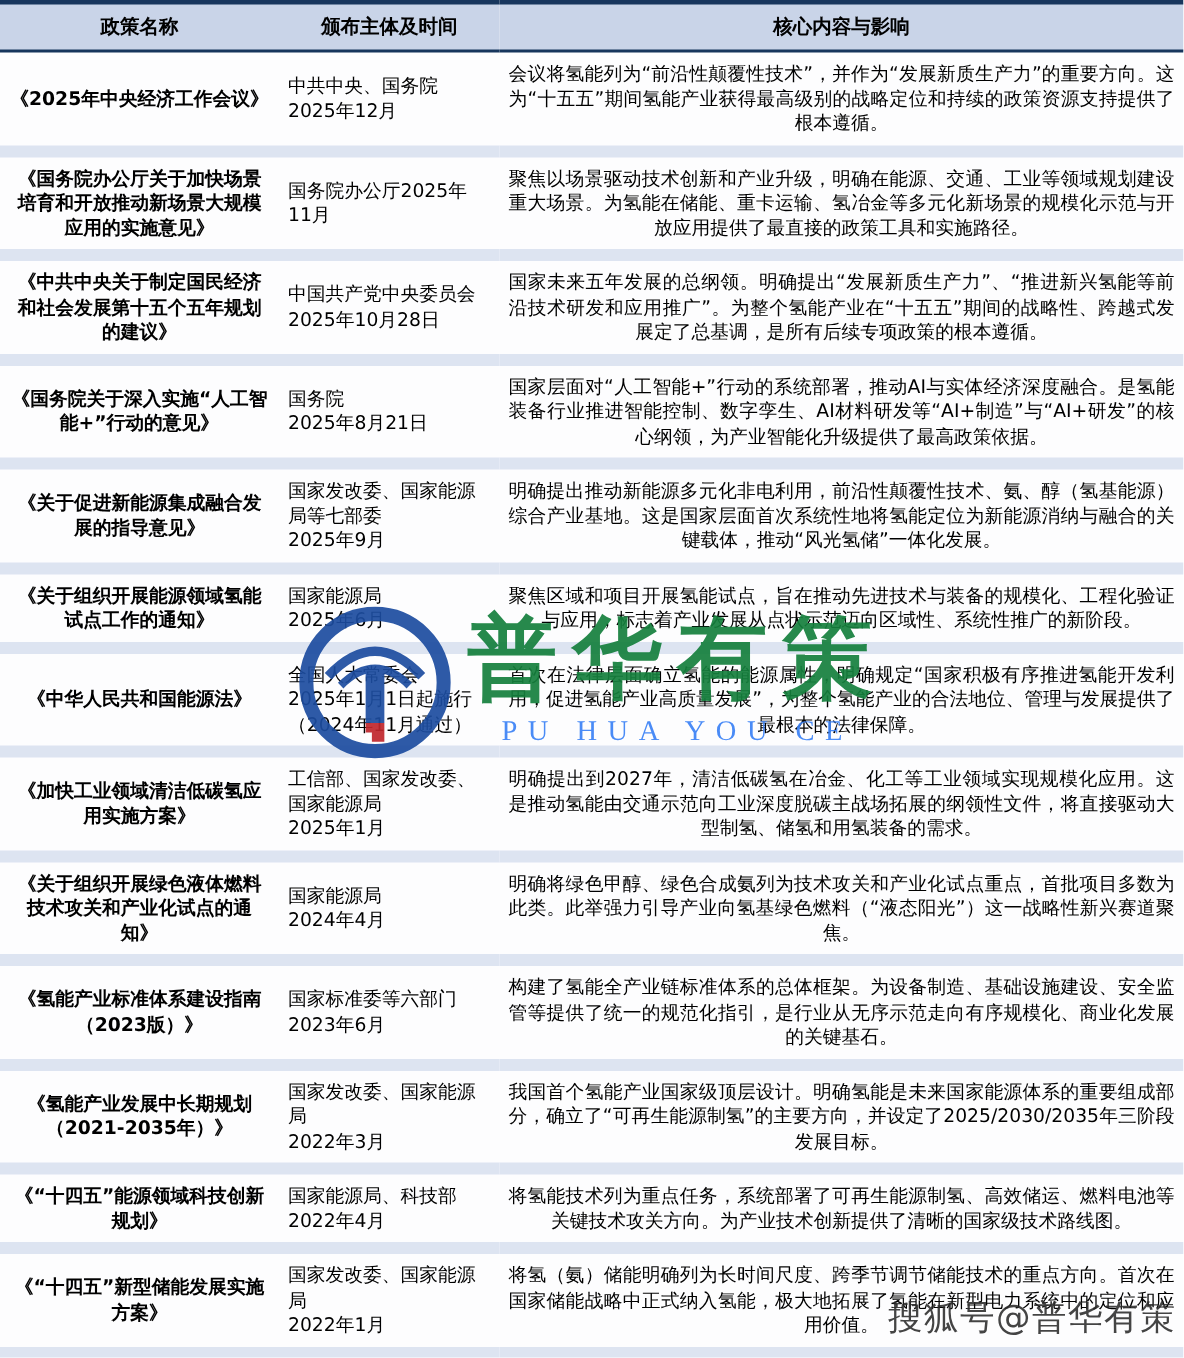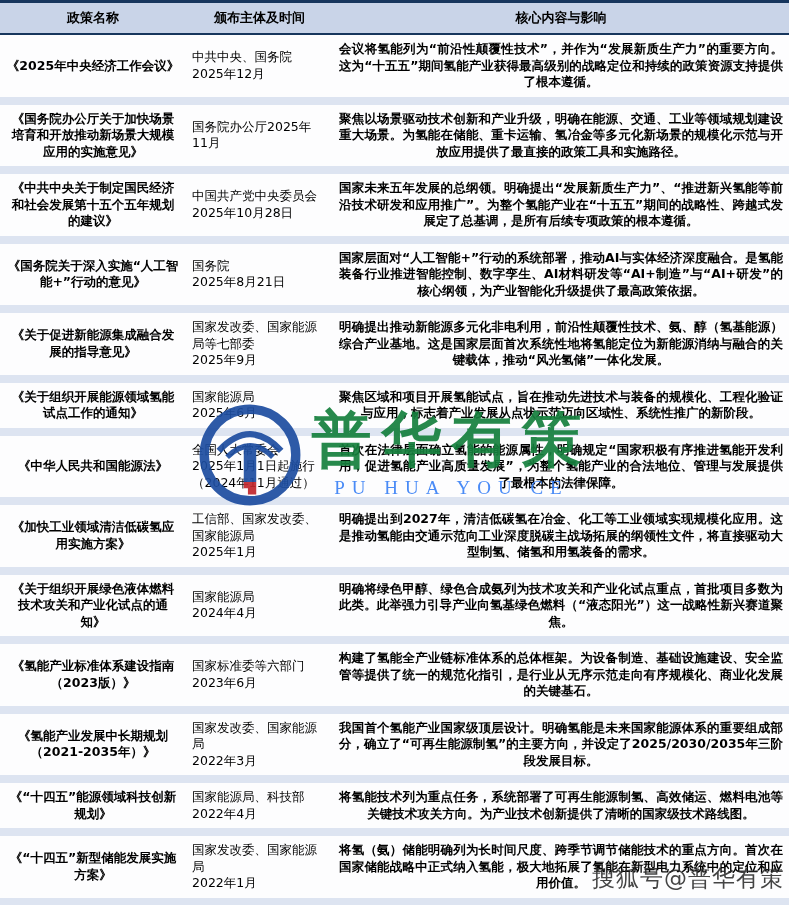--- a/index.html
+++ b/index.html
@@ -31,21 +31,21 @@
     background:#fdfdfe;
   }
   table.policy tr:last-child td{border-bottom:3px solid #17365d;}
   td.col-policy{
     font-weight:bold;text-align:center;padding-left:4px;padding-right:4px;
   }
   td.col-issuer{
     text-align:left;white-space:pre-line;padding-left:2px;padding-right:2px;
   }
   td.col-content{
-    text-align:justify;text-align-last:center;font-weight:bold;
+    text-align:justify;text-align-last:center;
   }
   
   .wm-center{
     position:absolute;top:403px;left:50%;transform:translateX(-50%);
     display:flex;align-items:flex-start;gap:10px;
     opacity:0.92;pointer-events:none;z-index:5;white-space:nowrap;
   }
   .wm-logo{width:104px;height:104px;flex:0 0 auto;}
   .wm-textblock{display:flex;flex-direction:column;align-items:center;margin-top:6px;}
   .wm-cn{

